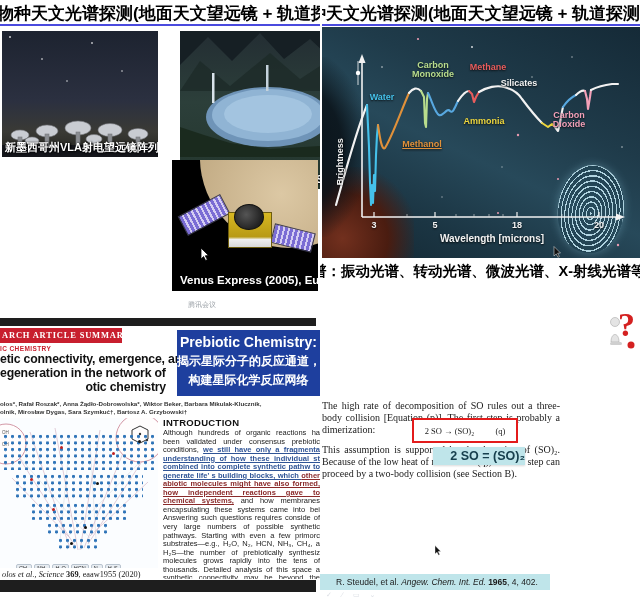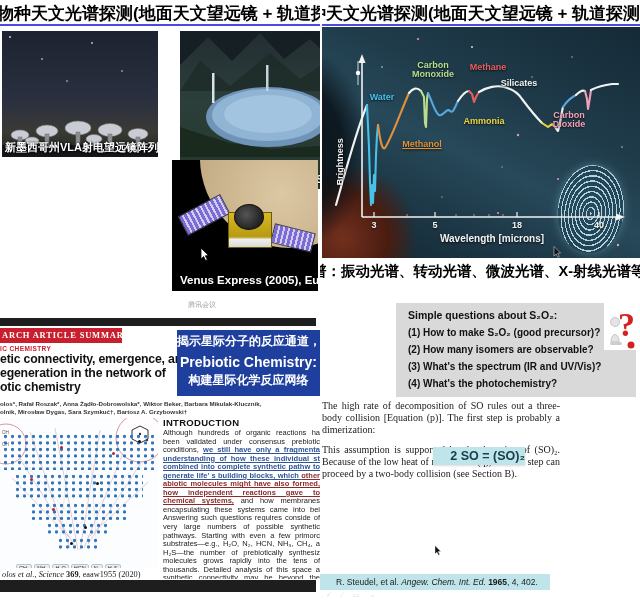--- a/index.html
+++ b/index.html
@@ -163,21 +163,21 @@
       <div class="speclbl" style="left: 82px; top: 34px; width: 58px; color: rgb(185, 221, 141);">Carbon Monoxide</div>
       <div class="speclbl" style="left: 140px; top: 36px; width: 52px; color: rgb(232, 93, 93);">Methane</div>
       <div class="speclbl" style="left: 172px; top: 52px; width: 50px; color: rgb(242, 242, 242);">Silicates</div>
       <div class="speclbl" style="left: 136px; top: 90px; width: 52px; color: rgb(236, 213, 62);">Ammonia</div>
       <div class="speclbl" style="left: 222px; top: 84px; width: 50px; color: rgb(242, 160, 184);">Carbon Dioxide</div>
 
       <div class="speclbl" style="left:-11px;top:130px;width:60px;color:#f2f2f2;transform:rotate(-90deg);font-size:9px;">Brightness</div>
       <div class="speclbl" style="left:46px;top:194px;width:12px;color:#f2f2f2;">3</div>
       <div class="speclbl" style="left:107px;top:194px;width:12px;color:#f2f2f2;">5</div>
       <div class="speclbl" style="left:188px;top:194px;width:14px;color:#f2f2f2;">18</div>
-      <div class="speclbl" style="left:270px;top:194px;width:14px;color:#f2f2f2;">40</div>
+      <div class="speclbl" style="left:270px;top:194px;width:14px;color:#f2f2f2;">20</div>
       <div class="speclbl" style="left:80px;top:207px;width:180px;color:#f2f2f2;font-size:10px;">Wavelength [microns]</div>
     </div>
 
     <div class="abs" style="left:0;top:262px;width:320px;height:22px;overflow:hidden;font-weight:bold;font-size:14.5px;color:#000;white-space:nowrap;">
       <span style="margin-left:-8px;">谱：振动光谱、转动光谱、微波光谱、X-射线光谱等</span>
     </div>
   </div>
 
   <svg class="abs" width="10" height="13" style="left:553px;top:246px;">
     <path d="M1,0.5 L1,10 L3.2,7.9 L4.9,11.3 L6.4,10.5 L4.6,7.2 L7.5,7 Z" fill="#111" stroke="#f0f0f0" stroke-width="0.5"></path>
@@ -187,26 +187,26 @@
     <div class="abs" style="left:0;top:6px;width:316px;height:8px;background:#1e1e1e;"></div>
 
     <div class="abs" style="left:0;top:16px;width:120px;height:15px;background:#c81f2e;color:#fff;font-family:'Liberation Serif',serif;font-weight:bold;font-size:8.5px;letter-spacing:0.8px;line-height:15px;padding-left:2px;white-space:nowrap;overflow:hidden;">
       <span>ARCH ARTICLE SUMMARY</span>
     </div>
     <div class="abs" style="left:0;top:33px;font-size:6.5px;font-weight:bold;color:#c81f2e;letter-spacing:0.4px;">IC CHEMISTRY</div>
 
     <div class="abs" style="left:0;top:41px;width:166px;font-weight:bold;font-size:12.3px;line-height:1.12;color:#111;letter-spacing:-0.2px;">
       <div style="white-space:nowrap;">etic connectivity, emergence, and</div>
       <div style="white-space:nowrap;">egeneration in the network of</div>
-      <div style="white-space:nowrap;">otic chemistry</div>
+      <div style="white-space:nowrap;text-align:right;">otic chemistry</div>
     </div>
 
     <div class="abs" style="left:177px;top:18px;width:143px;height:66px;background:#1e3f9e;color:#fff;text-align:center;overflow:hidden;">
+      <div style="font-weight:bold;font-size:14px;margin-top:4px;">Prebiotic Chemistry:</div>
       <div style="font-weight:bold;font-size:12px;margin-top:3px;white-space:nowrap;">揭示星际分子的反应通道，</div>
-      <div style="font-weight:bold;font-size:14px;margin-top:4px;">Prebiotic Chemistry:</div>
       <div style="font-weight:bold;font-size:12px;margin-top:2px;white-space:nowrap;">构建星际化学反应网络</div>
     </div>
 
     <div class="abs" style="left:0;top:88px;width:320px;font-size:6.2px;font-weight:bold;color:#333;white-space:nowrap;overflow:hidden;">olos*, Rafał Roszak*, Anna Żądło-Dobrowolska*, Wiktor Beker, Barbara Mikulak-Klucznik,</div>
     <div class="abs" style="left:0;top:96px;width:320px;font-size:6.2px;font-weight:bold;color:#333;white-space:nowrap;overflow:hidden;">olnik, Mirosław Dygas, Sara Szymkuć†, Bartosz A. Grzybowski†</div>
 
     <div class="abs" style="left:0;top:106px;width:158px;height:150px;background:#fbfdff;overflow:hidden;">
       <svg class="abs" width="158" height="150" style="left:0;top:0;">
         <g stroke="#c9a0b4" stroke-width="0.7" opacity="0.75">
           <line x1="8" y1="22" x2="75" y2="128"></line>
@@ -257,40 +257,37 @@
     <div class="abs" style="left:163px;top:105px;font-weight:bold;font-size:9.5px;color:#111;letter-spacing:0.3px;">INTRODUCTION</div>
     <div class="abs just" style="left:163px;top:117px;width:157px;height:150px;font-size:7.5px;line-height:1.14;color:#222;overflow:hidden;">
       <span>Although hundreds of organic reactions ha been validated under consensus prebiotic conditions, </span><span style="color:#2f5496;text-decoration:underline;font-weight:bold;">we still have only a fragmenta understanding of how these individual st combined into complete synthetic pathw to generate life' s building blocks, which </span><span style="color:#8a2a2a;text-decoration:underline;font-weight:bold;">other abiotic molecules might have also formed, how independent reactions gave to chemical systems,</span><span> and how membranes encapsulating these systems came into bei Answering such questions requires conside of very large numbers of possible synthetic pathways. Starting with even a few primorc substrates—e.g., H₂O, N₂, HCN, NH₃, CH₄, a H₂S—the number of prebiotically synthesiz molecules grows rapidly into the tens of thousands. Detailed analysis of this space a synthetic connectivity may be beyond the cognition of individual chemists but can be performed by smart computer algorithms.</span>
     </div>
 
     <div class="abs" style="left:0;top:268px;width:316px;height:12px;background:#1e1e1e;"></div>
   </div>
 
   <div class="abs" style="left:320px;top:300px;width:320px;height:300px;overflow:hidden;background:#fff;">
 
-    <div class="abs" style="left:76px;top:3px;width:240px;height:94px;background:#d9d9d9;padding:6px 0 0 12px;box-sizing:border-box;">
-      <div style="font-weight:bold;font-size:10.5px;color:#111;">Simple questions about S₂O₂:</div>
-      <div class="qitem">(1)  How to make S₂O₂ (good precursor)?</div>
-      <div class="qitem">(2)  How many isomers are observable?</div>
-      <div class="qitem">(3)  What's the spectrum (IR and UV/Vis)?</div>
-      <div class="qitem">(4)  What's the photochemistry?</div>
-    </div>
 
     <div class="abs" style="left:284px;top:2px;width:36px;height:48px;background:#fff;">
       <svg width="36" height="48">
         <text x="14" y="34" font-size="34" font-weight="bold" fill="#d42020" font-family="Liberation Serif,serif">?</text>
         <circle cx="11" cy="20" r="4.5" fill="#e4e4e4" stroke="#aaa" stroke-width="0.6"></circle>
         <path d="M7,40 C7,30 15,30 15,40 Z" fill="#e4e4e4" stroke="#aaa" stroke-width="0.6"></path>
         <rect x="6" y="40" width="12" height="3" rx="1.5" fill="#cfcfcf"></rect>
         <circle cx="27" cy="43" r="3.5" fill="#d42020"></circle>
       </svg>
     </div>
 
     <div class="abs serif just" style="left:2px;top:100px;width:238px;font-size:10px;line-height:1.22;color:#1a1a1a;">The high rate of decomposition of SO rules out a three-body collision [Equation (p)]. The first step is probably a dimerization:</div>
 
+    <div class="abs" style="left:92px;top:118px;width:102px;height:21px;border:2.5px solid #e31b1b;background:#fff;display:flex;align-items:center;justify-content:space-around;">
+      <span class="serif" style="font-size:8.5px;color:#222;white-space:nowrap;">2 SO  →  (SO)₂</span>
+      <span class="serif" style="font-size:8.5px;color:#222;">(q)</span>
+    </div>
 
     <div class="abs serif just" style="left:2px;top:144px;width:238px;font-size:10px;line-height:1.2;color:#1a1a1a;">This assumption is supported by the detection of (SO)₂. Because of the low heat of reaction of (q), the first step can proceed by a two-body collision (see Section B).</div>
     <div class="abs cyanhl" style="left:113px;top:147px;width:92px;height:18px;font-weight:bold;font-size:12.5px;color:#17404e;text-align:right;line-height:18px;box-shadow:0 1px 2px rgba(0,0,0,.15);">2 SO = (SO)₂</div>
 
 
     <div class="abs cyanhl" style="left:0;top:274px;width:214px;height:16px;font-size:8.5px;color:#1a1a1a;line-height:16px;padding-left:16px;white-space:nowrap;overflow:hidden;">
       <span>R. Steudel, et al. </span><span style="font-style:italic;">Angew. Chem. Int. Ed. </span><span style="font-weight:bold;">1965</span><span>, 4, 402.</span>
     </div>
 
     <div class="abs" style="left:6px;top:291px;font-size:7px;color:#c3c9d2;letter-spacing:4px;opacity:.6;">✓ ∕ ▭ ⌄</div>

